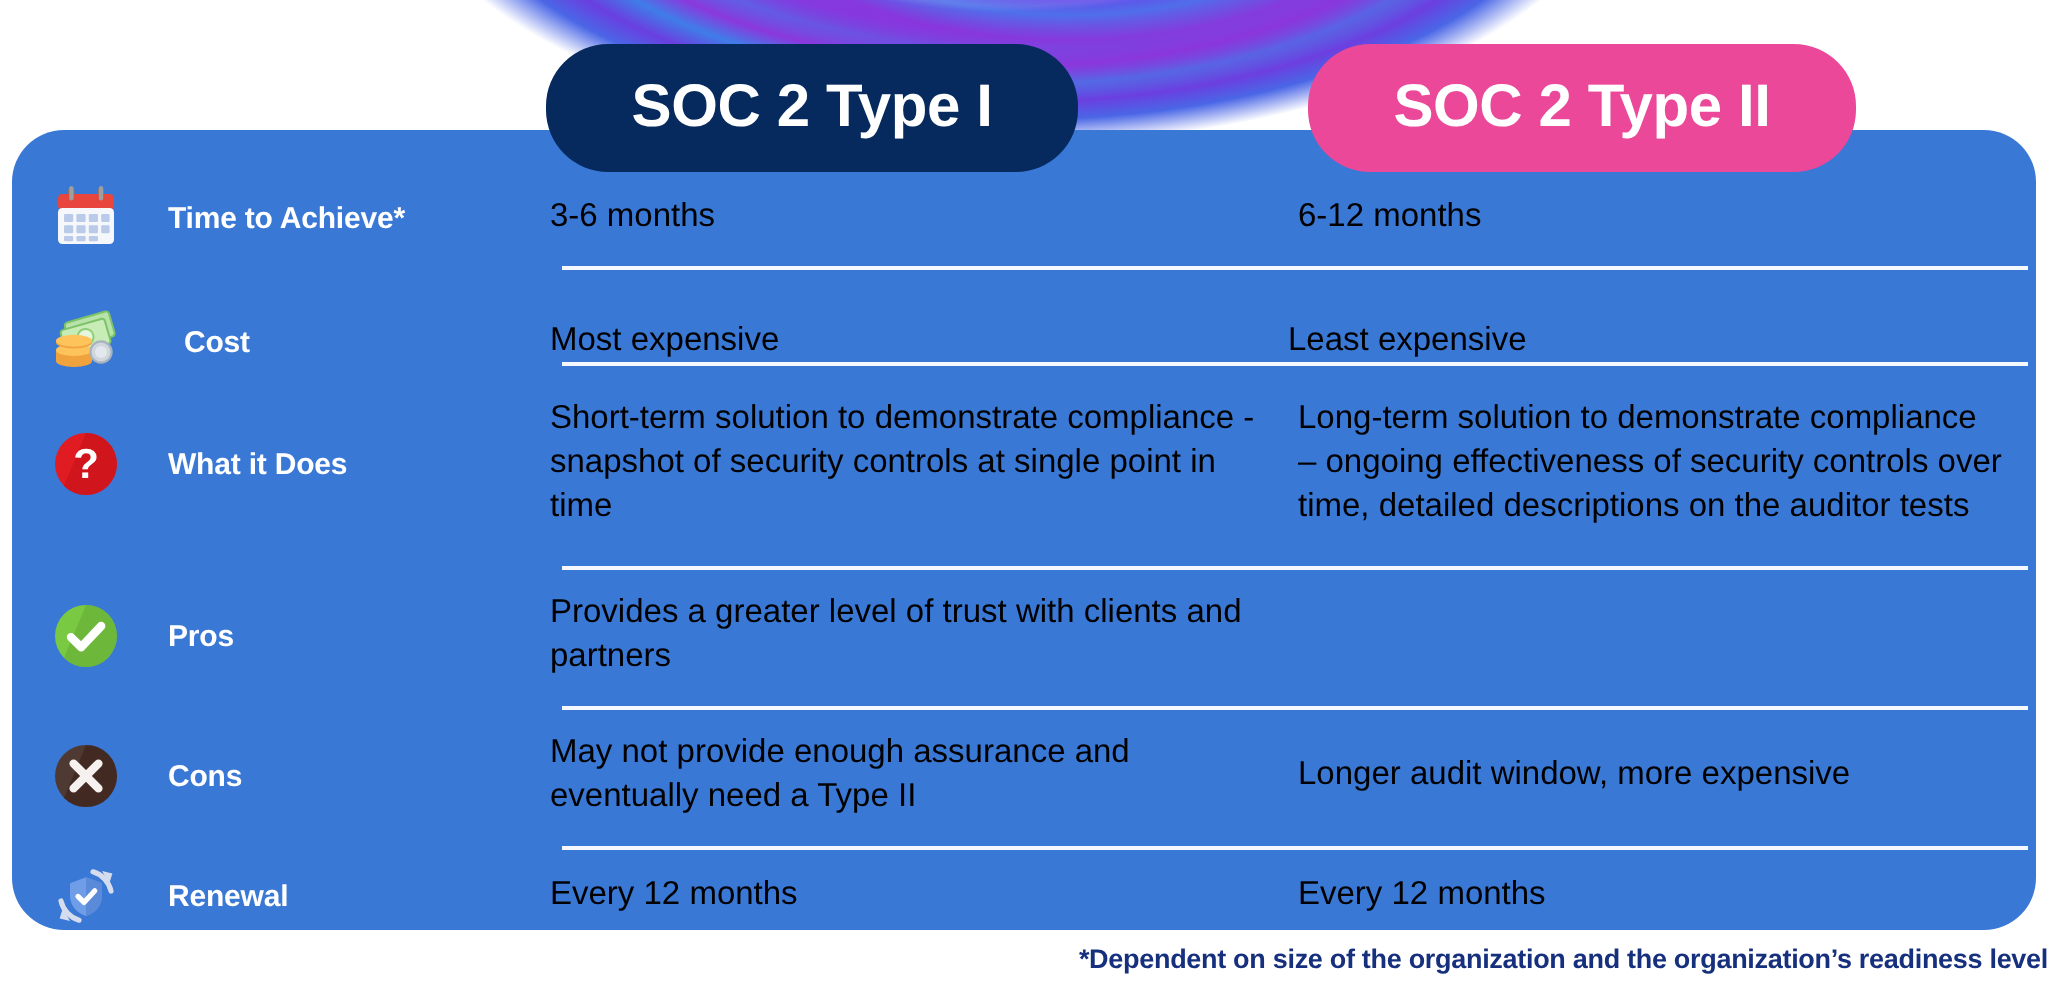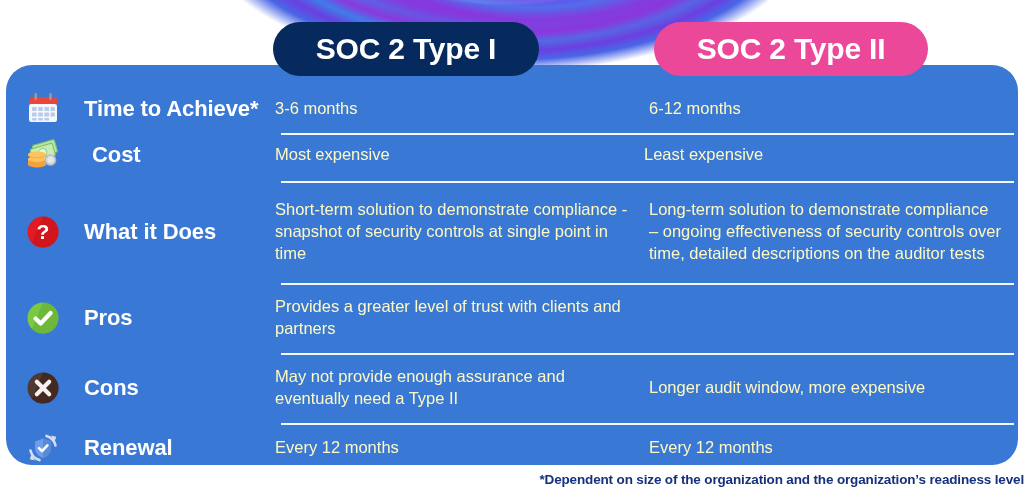--- a/index.html
+++ b/index.html
@@ -72,21 +72,21 @@
     height: 400px;
     background: #3a78d6;
     border-radius: 26px;
     box-sizing: border-box;
   }
 
   
   .pill {
     position: absolute;
     top: 22px;
-    height: 54px;
+    height: 64px;
     border-radius: 31px;
     background: #062a5e;
     color: #ffffff;
     display: flex;
     align-items: center;
     justify-content: center;
     font-size: 30px;
     font-weight: bold;
     letter-spacing: -0.2px;
     z-index: 5;
@@ -120,35 +120,35 @@
   .ico {
     width: 46px;
     flex: 0 0 46px;
     height: 40px;
     display: flex;
     align-items: center;
     justify-content: center;
   }
   .ico svg { display: block; }
   .row-label {
-    font-size: 22px;
+    font-size: 15px;
     font-weight: bold;
     color: #ffffff;
     letter-spacing: -0.1px;
     padding-left: 18px;
     white-space: nowrap;
   }
   .row-label.indent { padding-left: 26px; }
 
   .val-cell {
     flex: 0 0 374px;
     width: 374px;
     box-sizing: border-box;
     font-size: 16.5px;
-    color: #fef9c3;
+    color: #000000;
     line-height: 1.32;
     padding-right: 16px;
     font-weight: 400;
   }
   .val-cell.second { flex: 0 0 369px; width: 369px; }
 
   .divider {
     position: absolute;
     left: 275px;
     width: 733px;
@@ -206,21 +206,21 @@
                 <rect x="8.6" y="1" width="2.2" height="7.2" rx="1.1" fill="#9e9e9e"></rect>
                 <rect x="23.4" y="1" width="2.2" height="7.2" rx="1.1" fill="#9e9e9e"></rect>
               </svg>
             </span>
             <span class="row-label">Time to Achieve*</span>
           </div>
           <div class="val-cell">3-6 months</div>
           <div class="val-cell second">6-12 months</div>
         </div>
         <div class="divider" style="top: 68px;"></div>
-        <div class="row" style="top: 68px; height: 44px;">
+        <div class="row" style="top: 84px; height: 44px;">
           <div class="label-cell">
             <span class="ico">
               <svg width="36" height="34" viewBox="0 0 36 34">
                 <g transform="rotate(-16 18 17)">
                   <rect x="10" y="5" width="23" height="13" rx="1.6" fill="#b7e2a9" stroke="#7cc267" stroke-width="1"></rect>
                   <rect x="7" y="8" width="23" height="13" rx="1.6" fill="#c7ecb6" stroke="#7cc267" stroke-width="1"></rect>
                   <circle cx="18.5" cy="14.5" r="4" fill="#e4f6db" stroke="#8fcd78" stroke-width="1"></circle>
                 </g>
                 <g>
                   <ellipse cx="12" cy="26.5" rx="9" ry="3" fill="#f0a33c"></ellipse>

